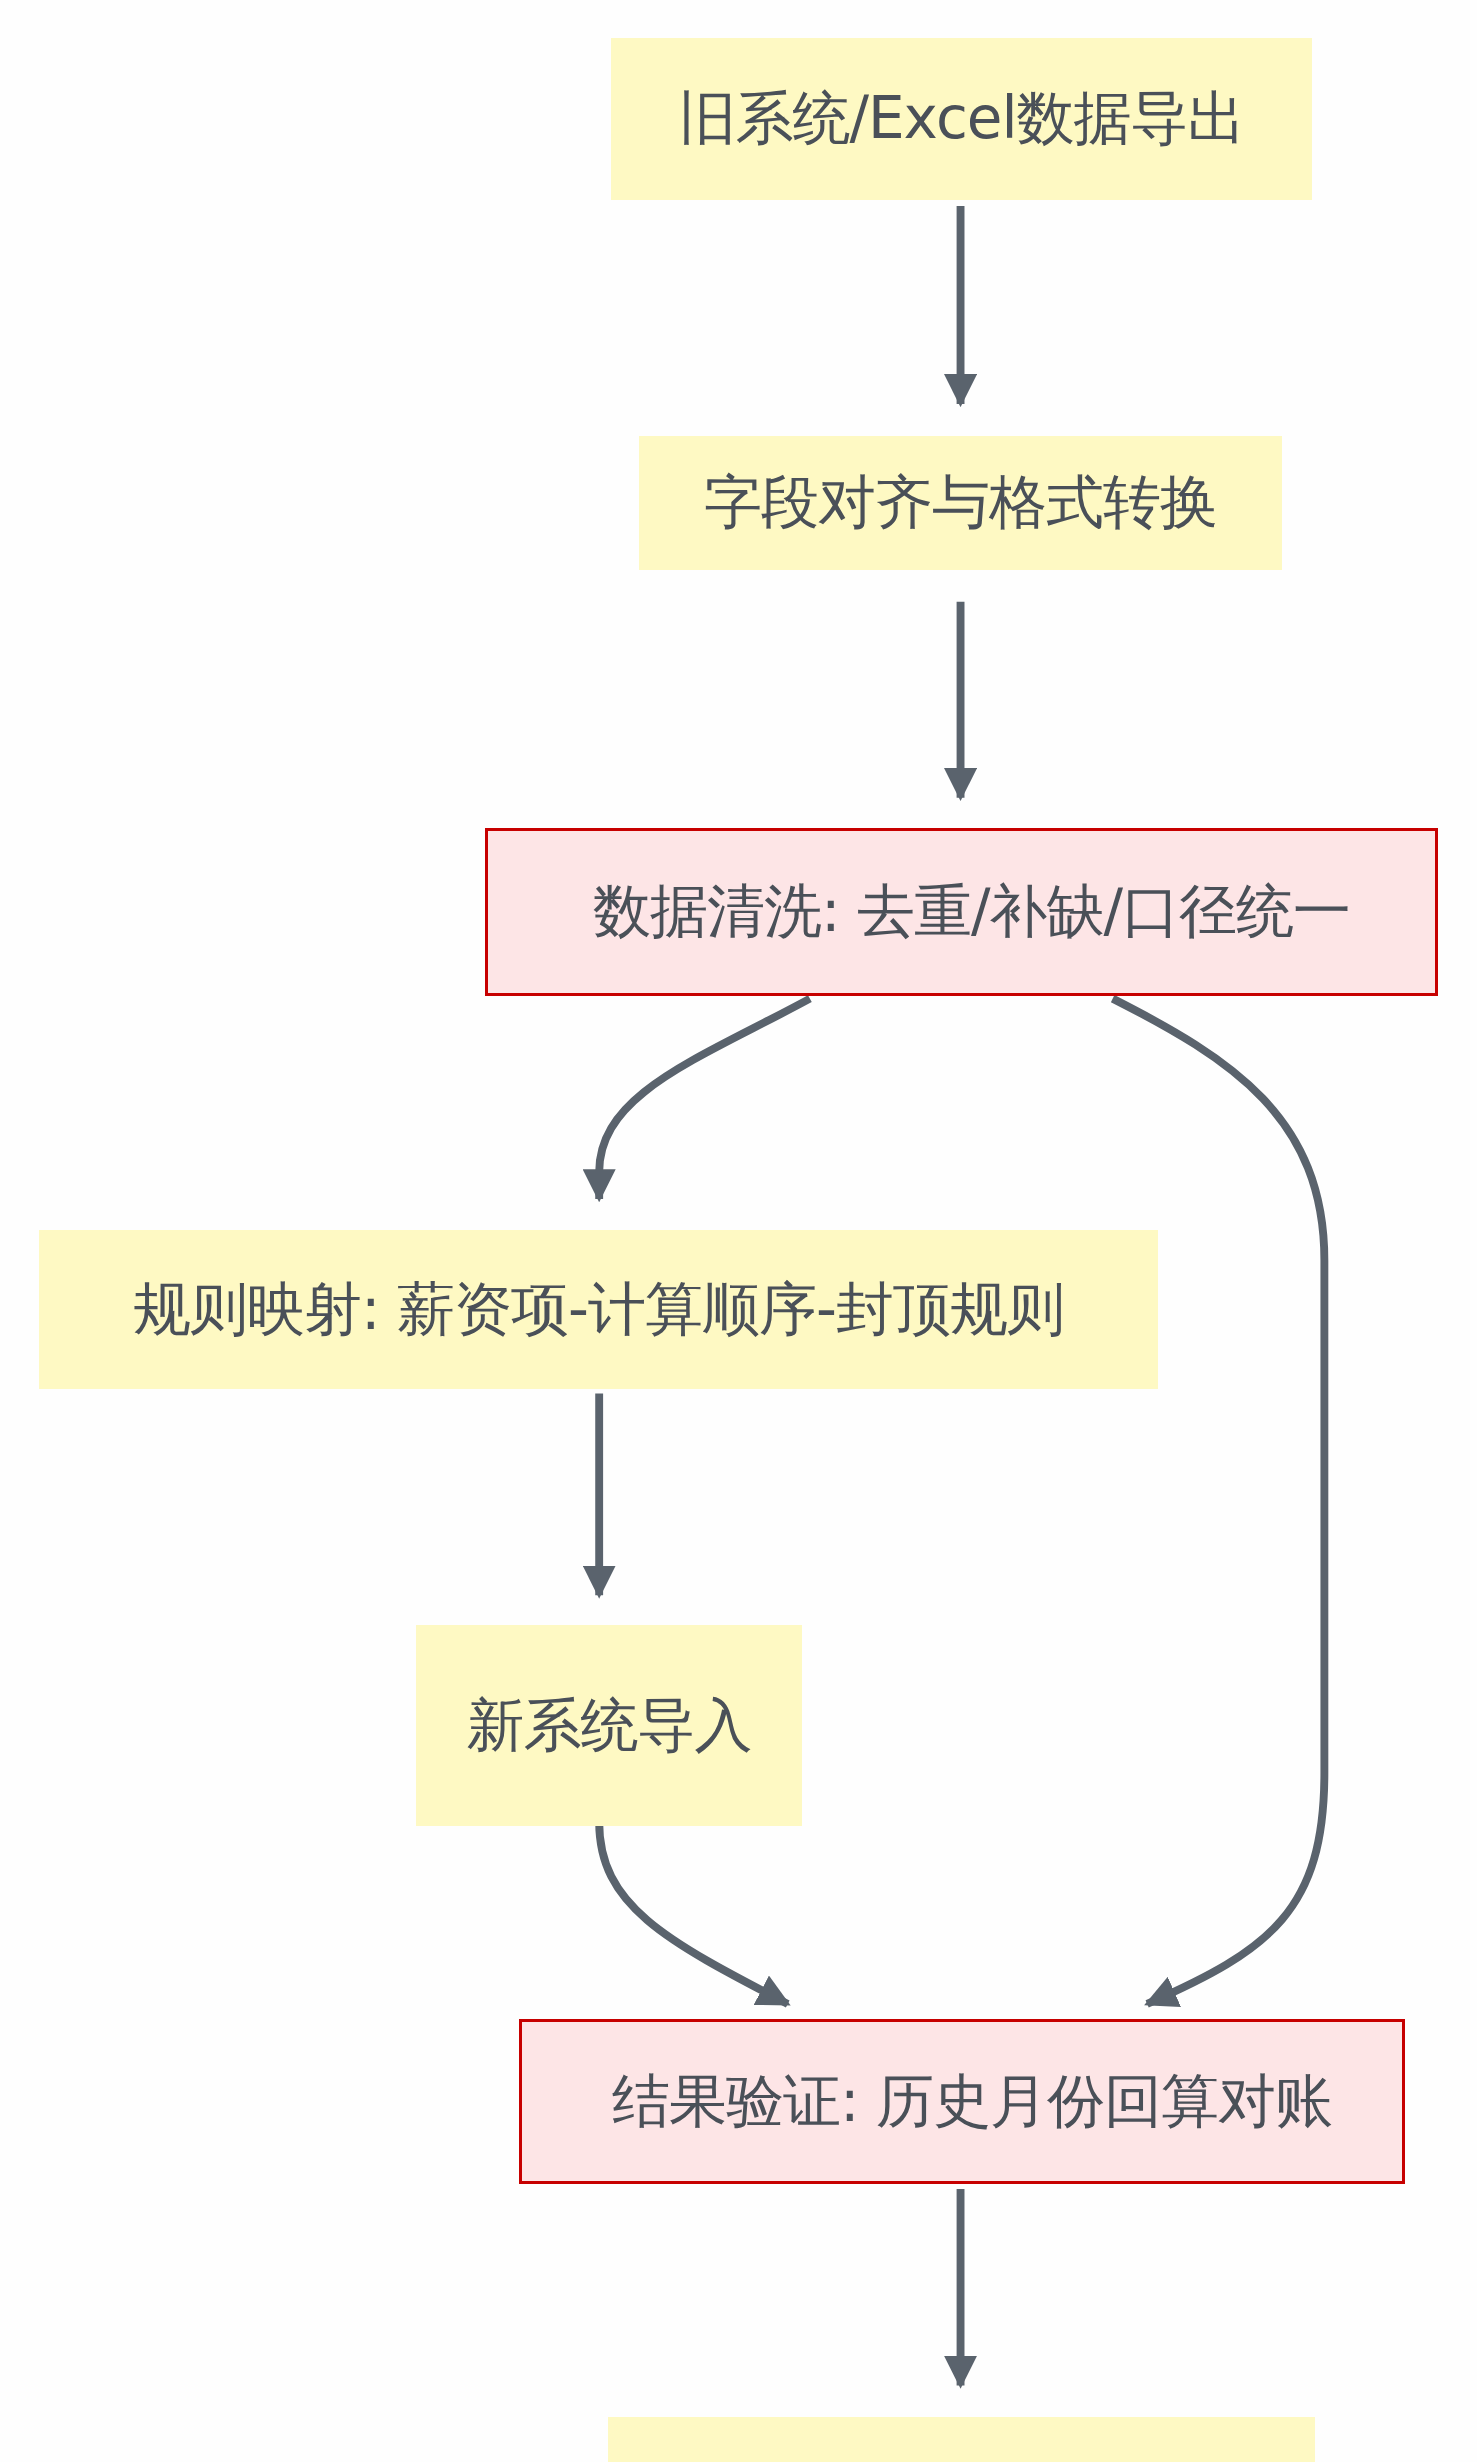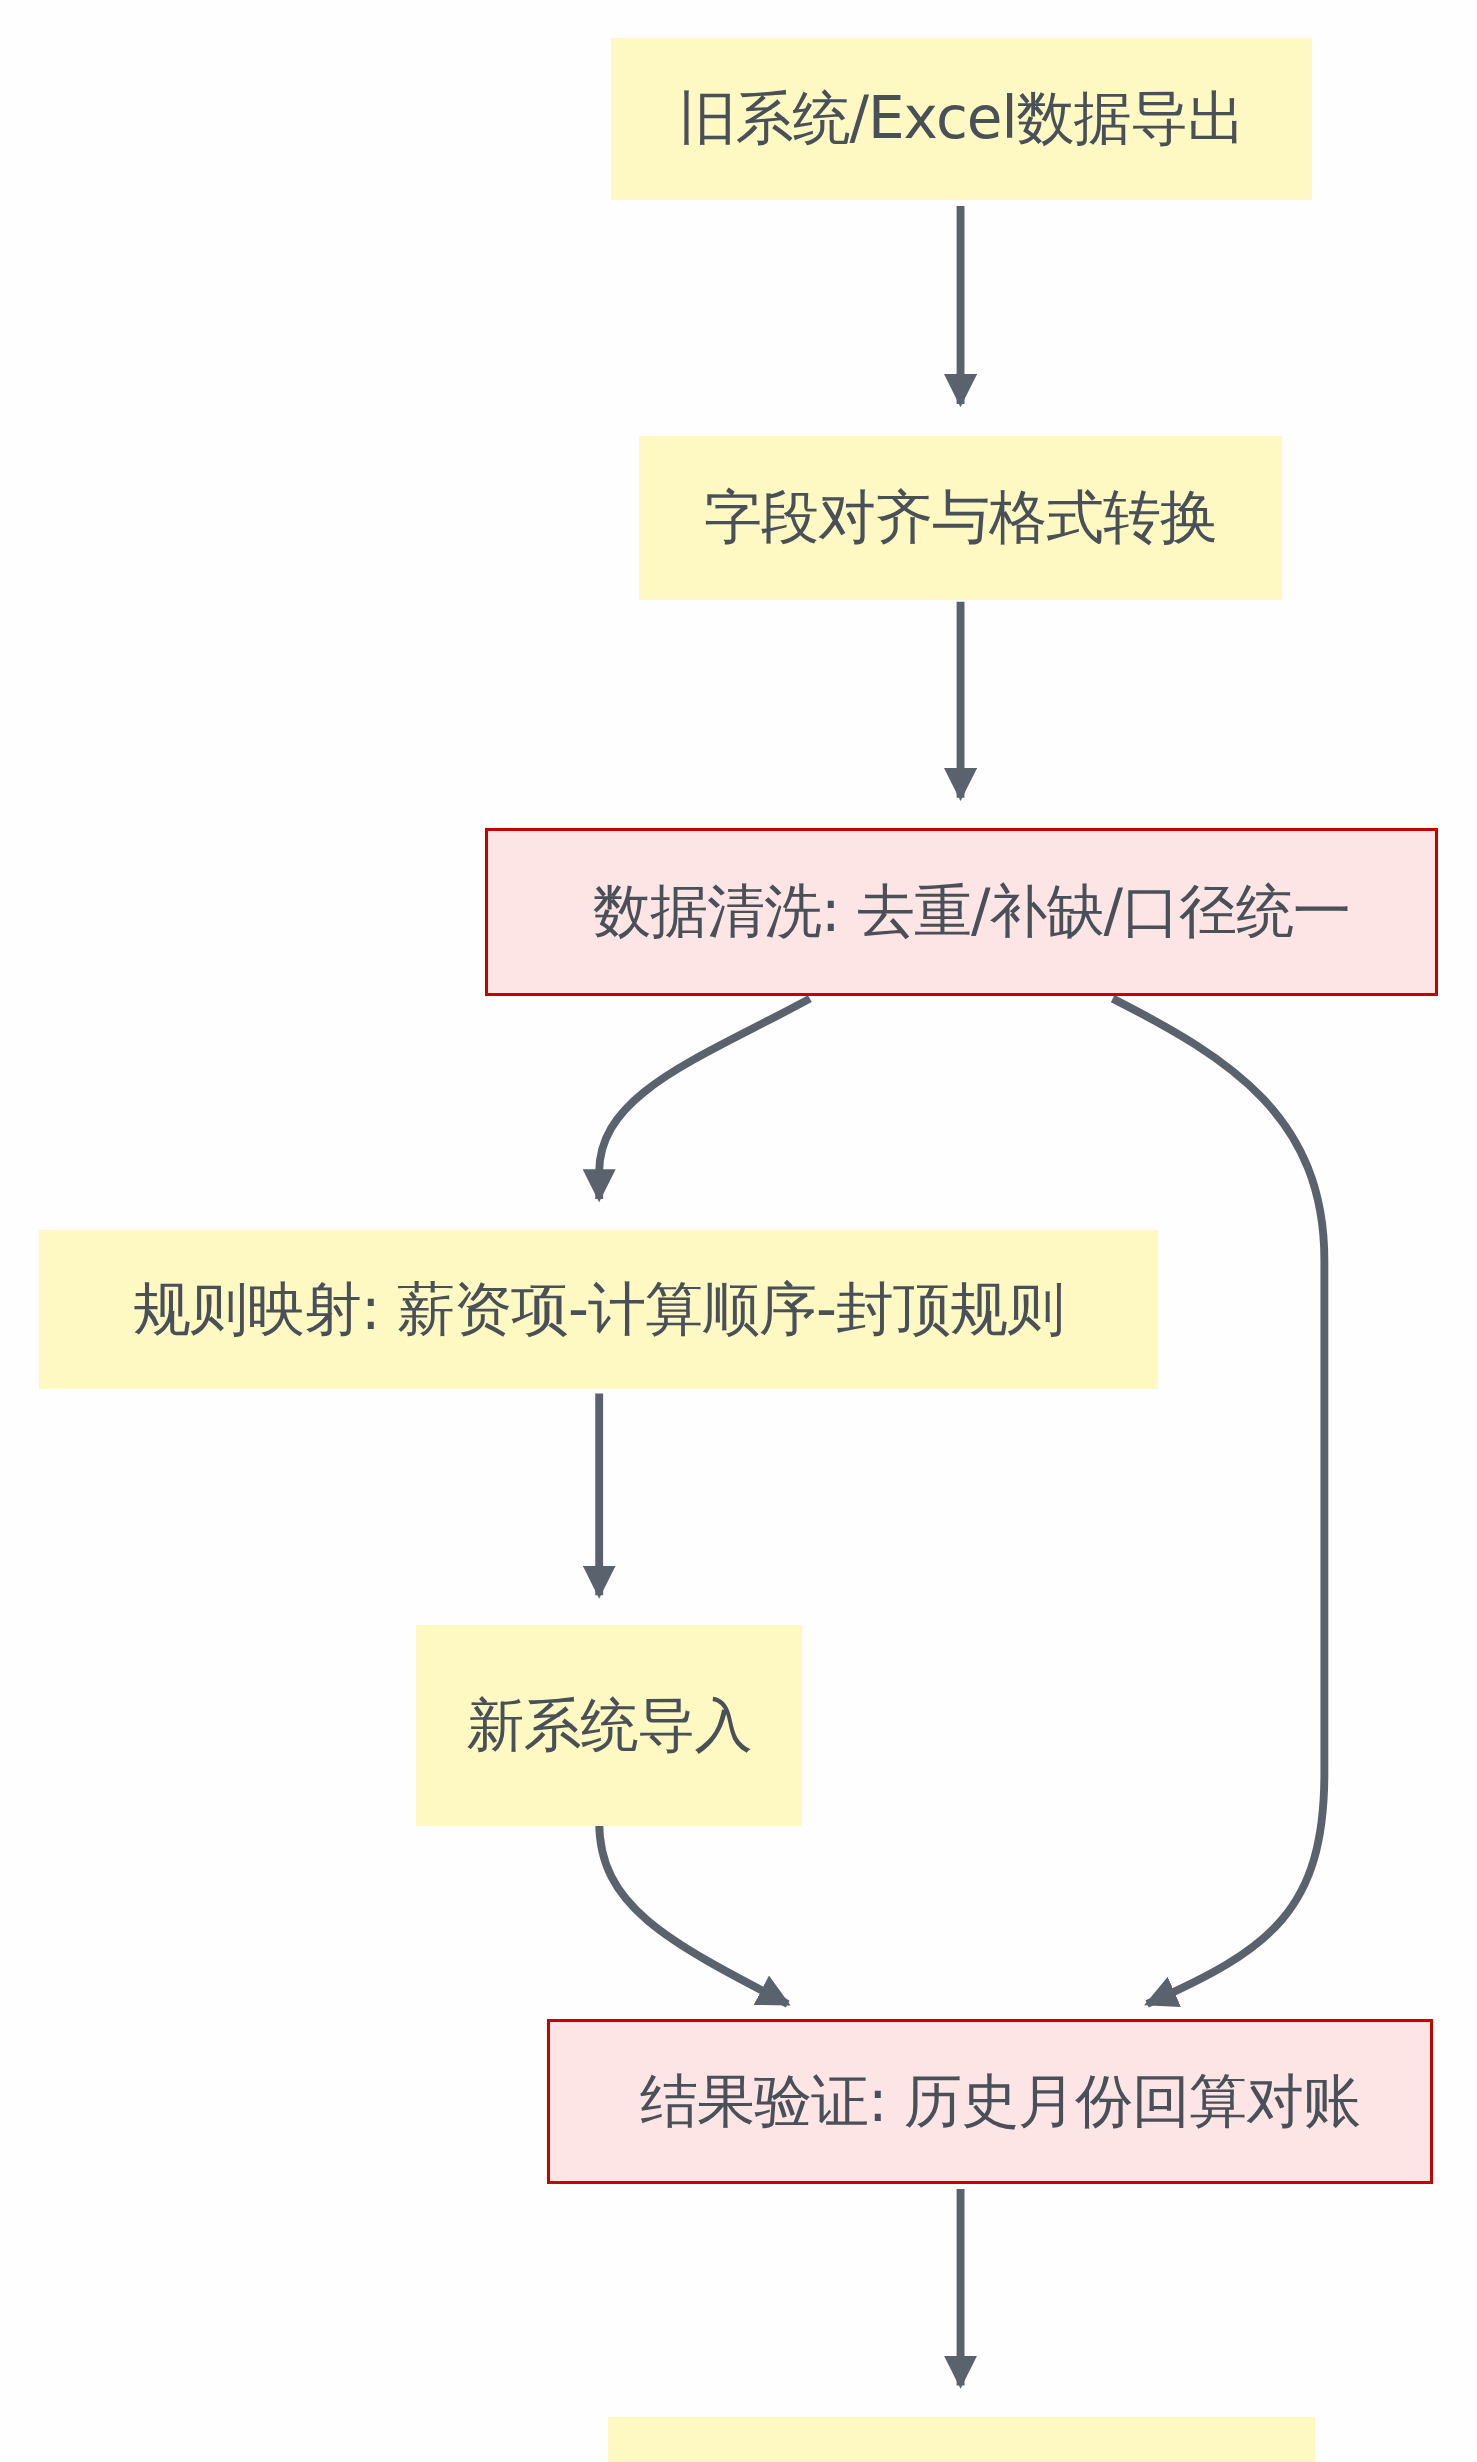--- a/index.html
+++ b/index.html
@@ -27,36 +27,36 @@
   <path d="M1217,2830 L1217,3240" stroke="#5a636d" stroke-width="16" fill="none" marker-end="url(#arrow)"></path>
   <path d="M1217,3635 L1217,3700 C1217,3870 1350,3940 1600,4070" stroke="#5a636d" stroke-width="16" fill="none" marker-end="url(#arrow)"></path>
   <path d="M2260,2028 C2500,2150 2690,2270 2690,2560 L2690,3600 C2690,3880 2580,3960 2330,4070" stroke="#5a636d" stroke-width="16" fill="none" marker-end="url(#arrow)"></path>
   <path d="M1951,4446 L1951,4845" stroke="#5a636d" stroke-width="16" fill="none" marker-end="url(#arrow)"></path>
 </svg>
 
 <div class="node normal" style="left:611px; top:38px; width:701px; height:162px;">
   <span>旧系统/Excel数据导出</span>
 </div>
 
-<div class="node normal" style="left:639px; top:436px; width:643px; height:164px;">
+<div class="node normal" style="left:639px; top:436px; width:643px; height:134px;">
   <span>字段对齐与格式转换</span>
 </div>
 
 <div class="node highlight" style="left:485px; top:828px; width:953px; height:168px;">
   <span>数据清洗: 去重/补缺/口径统一</span>
 </div>
 
 <div class="node normal" style="left:39px; top:1230px; width:1119px; height:159px;align-items:center;">
   <span>规则映射: 薪资项-计算顺序-封顶规则</span>
 </div>
 
 <div class="node normal" style="left:416px; top:1625px; width:386px; height:201px;">
   <span>新系统导入</span>
 </div>
 
-<div class="node highlight" style="left:519px; top:2019px; width:886px; height:165px;margin-left:28px;">
+<div class="node highlight" style="left:519px; top:2019px; width:886px; height:165px;">
   <span>结果验证: 历史月份回算对账</span>
 </div>
 
 <div class="node normal" style="left:608px; top:2417px; width:707px; height:162px;">
   <span>上线切换与并行期支持</span>
 </div>
 
 
 </body></html>

